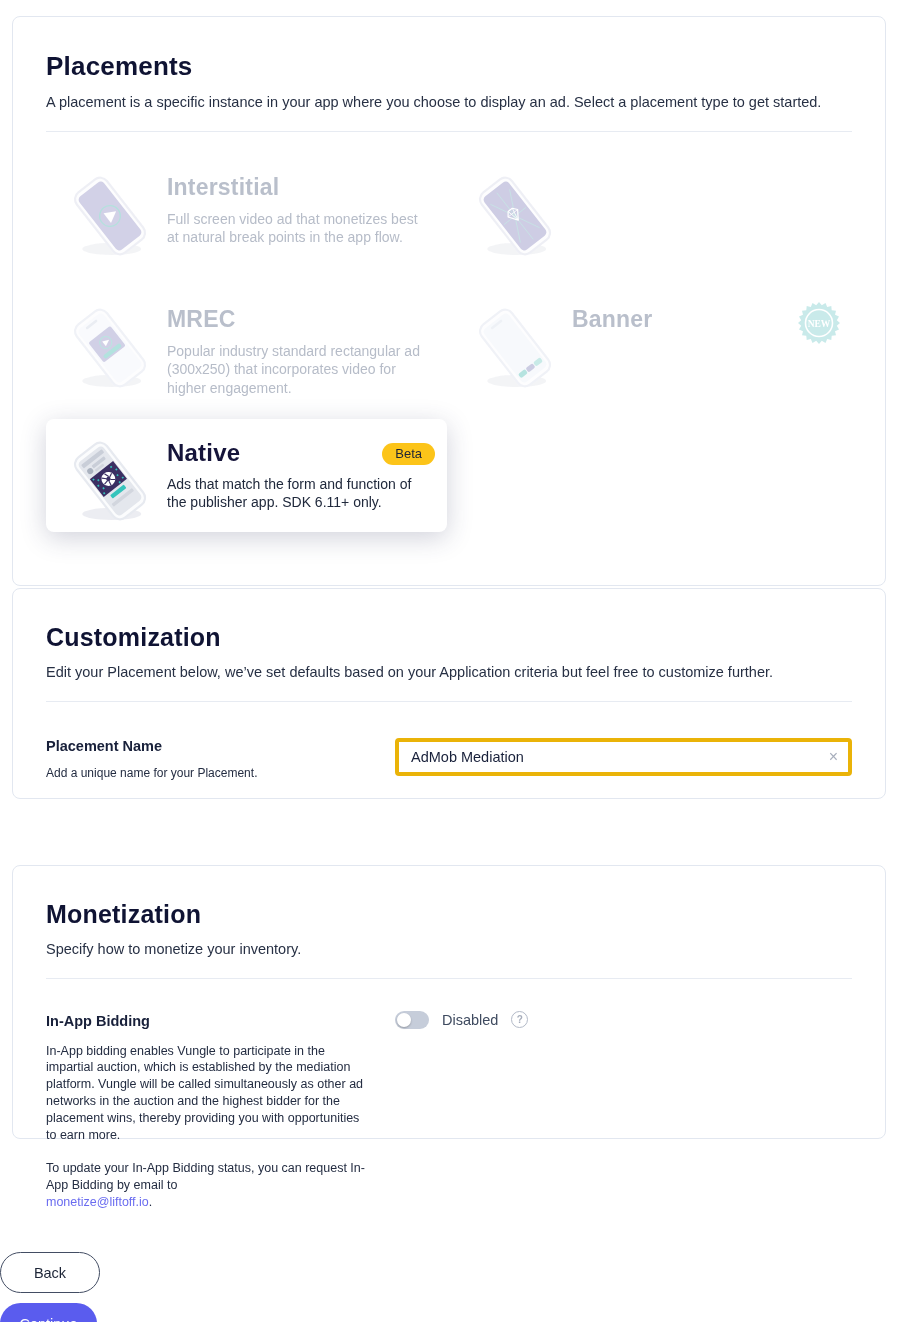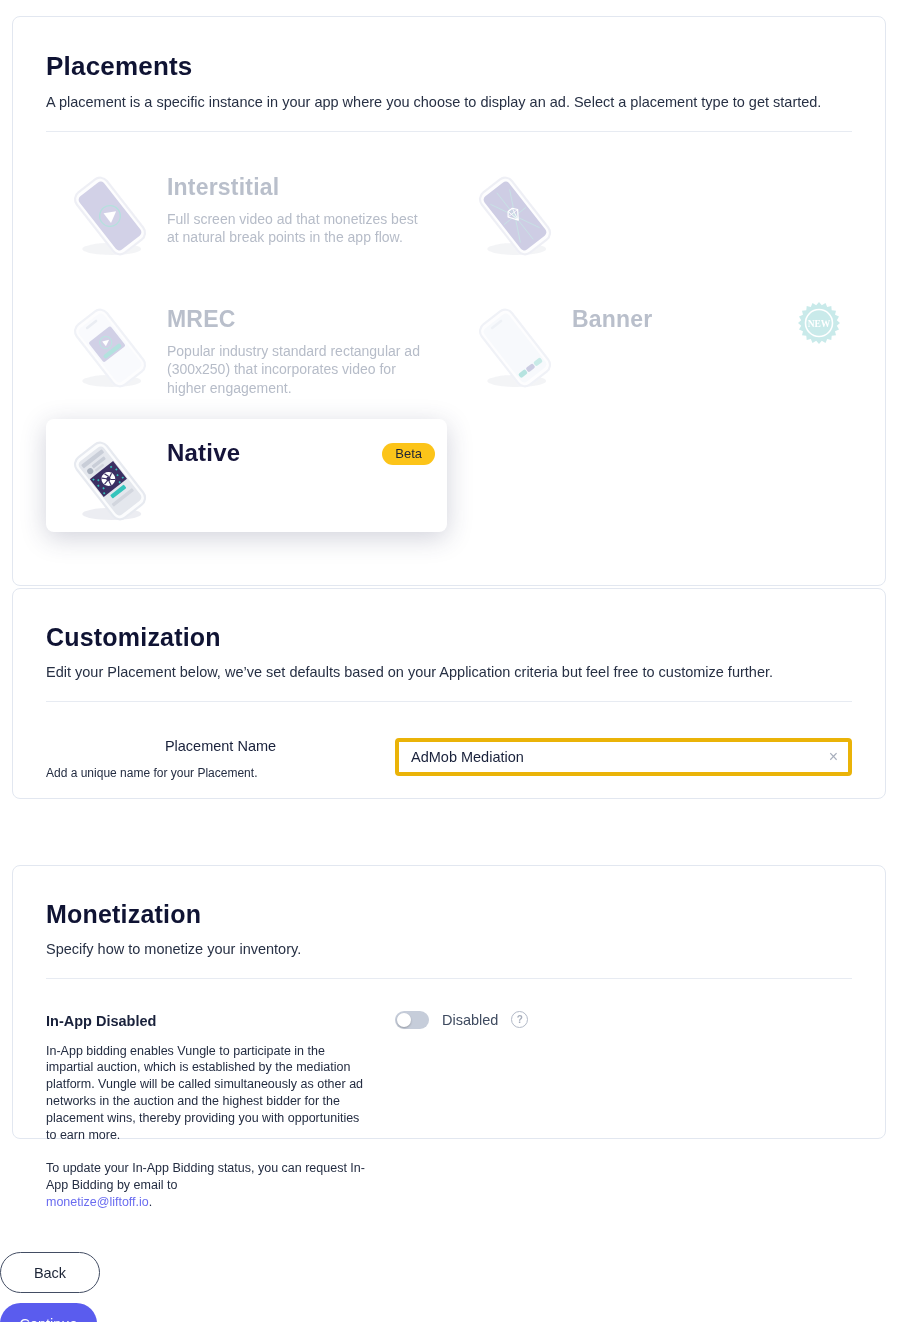--- a/index.html
+++ b/index.html
@@ -47,21 +47,21 @@
 
   .beta-badge{
     background:#fcc419;color:#1d2335;font-size:13px;font-weight:400;
     padding:4px 13px;border-radius:12px;line-height:1.1;margin-top:4px;
   }
   .new-badge{margin-top:-4px;}
 
   
   .field-row{display:flex;align-items:flex-start;margin-top:36px;}
   .field-left{flex:0 0 349px;}
-  .field-label{font-size:14.5px;font-weight:400;color:#18203a;text-align:center;}
+  .field-label{font-size:14.5px;font-weight:700;color:#18203a;}
   .field-help{font-size:12px;color:#242d42;margin-top:12px;}
   .text-input-wrap{
     flex:1;position:relative;box-sizing:border-box;height:38px;
     border:4px solid #eab308;border-radius:4px;background:#fff;
     display:flex;align-items:center;
   }
   .text-input-wrap input{
     border:none;outline:none;background:transparent;flex:1;
     font-family:"Liberation Sans",sans-serif;font-size:14.5px;color:#18203a;
     padding:0 30px 0 12px;height:100%;
@@ -248,20 +248,21 @@
             <rect x="50" y="63" width="20" height="5" rx="1" fill="#35c4bc"></rect>
             <rect x="45" y="72" width="30" height="4" rx="1" fill="#d2d6de"></rect>
           </g>
         </svg>
       </div>
       <div class="txt">
         <div class="name-row">
           <span class="name">Native</span>
           <span class="beta-badge">Beta</span>
         </div>
+        <div class="desc">Ads that match the form and function of the publisher app. SDK 6.11+ only.</div>
       </div>
     </div>
 
   </div>
 </section>
 
 <section class="card" id="card-customization">
   <h2 class="card-title">Customization</h2>
   <div class="card-sub">Edit your Placement below, we’ve set defaults based on your Application criteria but feel free to customize further.</div>
   <div class="divider"></div>
@@ -278,21 +279,21 @@
   </div>
 </section>
 
 <section class="card" id="card-monetization">
   <h2 class="card-title">Monetization</h2>
   <div class="card-sub">Specify how to monetize your inventory.</div>
   <div class="divider"></div>
 
   <div class="mon-row">
     <div class="mon-left">
-      <div class="mon-label">In-App Disabled</div>
+      <div class="mon-label">In-App Bidding</div>
       <div class="mon-desc">In-App bidding enables Vungle to participate in the impartial auction, which is established by the mediation platform. Vungle will be called simultaneously as other ad networks in the auction and the highest bidder for the placement wins, thereby providing you with opportunities to earn more.</div>
       <div class="mon-desc2"><span>To update your In-App Bidding status, you can request In-App Bidding by email to </span><br><a class="email-link">monetize@liftoff.io</a><span>.</span></div>
     </div>
     <div class="toggle-group">
       <div class="toggle">
         <div class="knob"></div>
       </div>
       <span class="toggle-state">Disabled</span>
       <span class="help-icon">?</span>
     </div>

